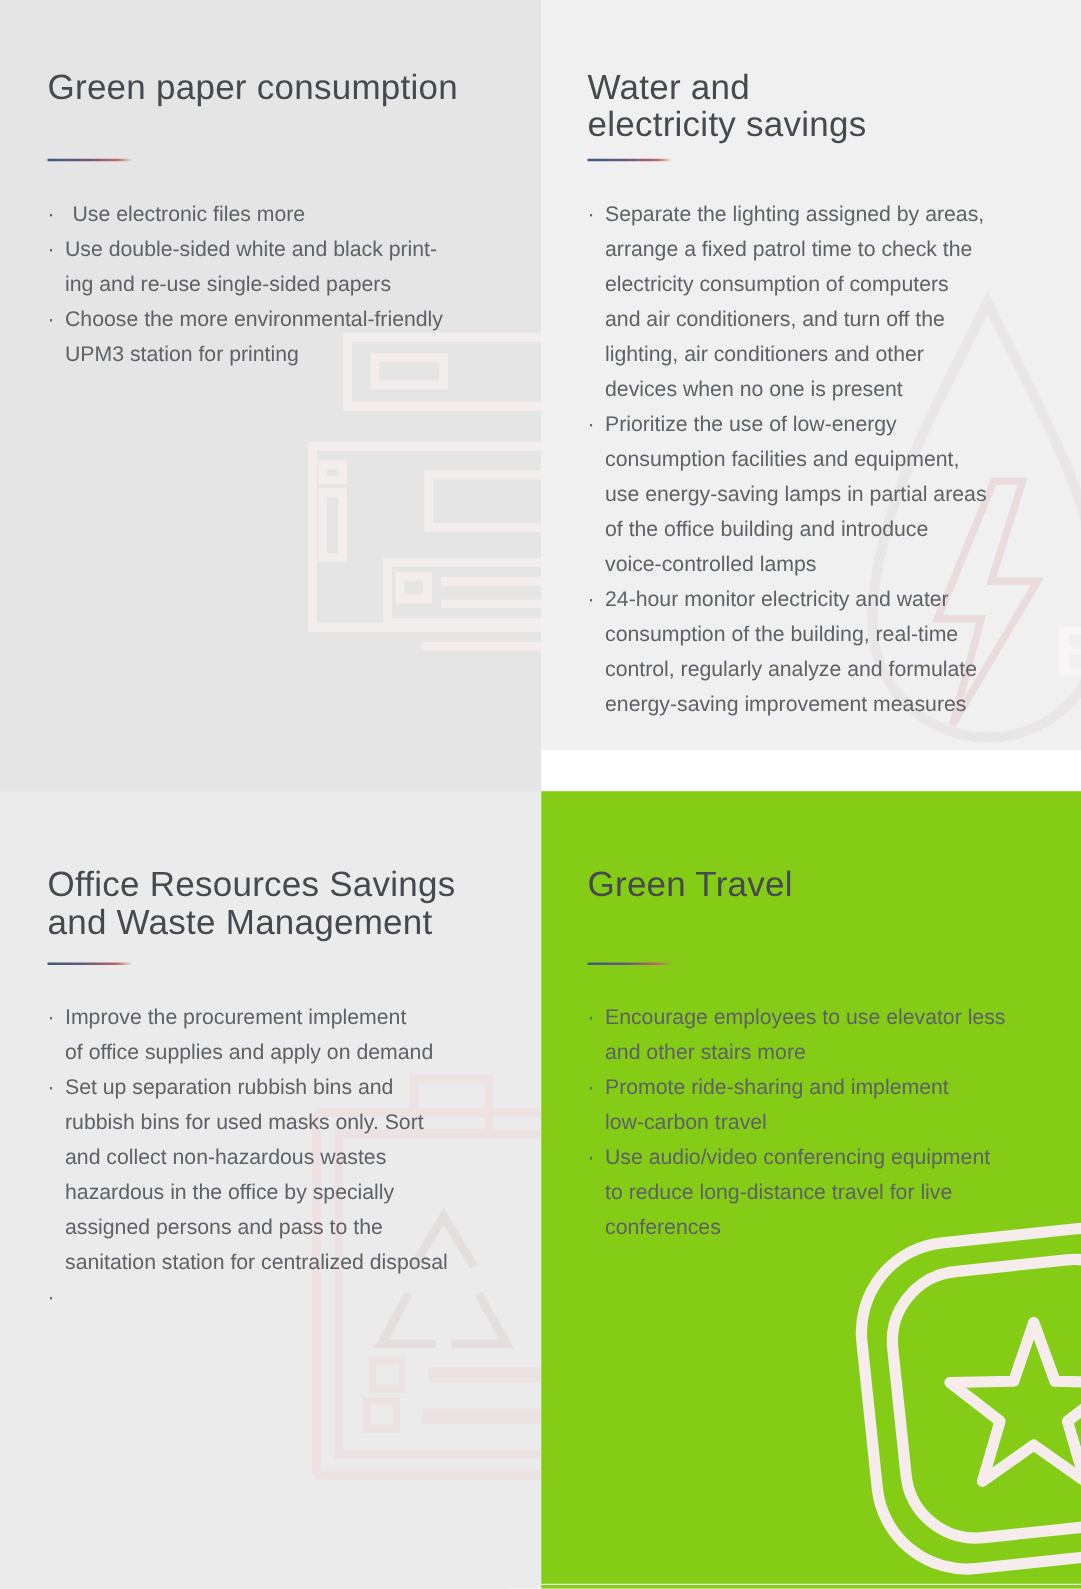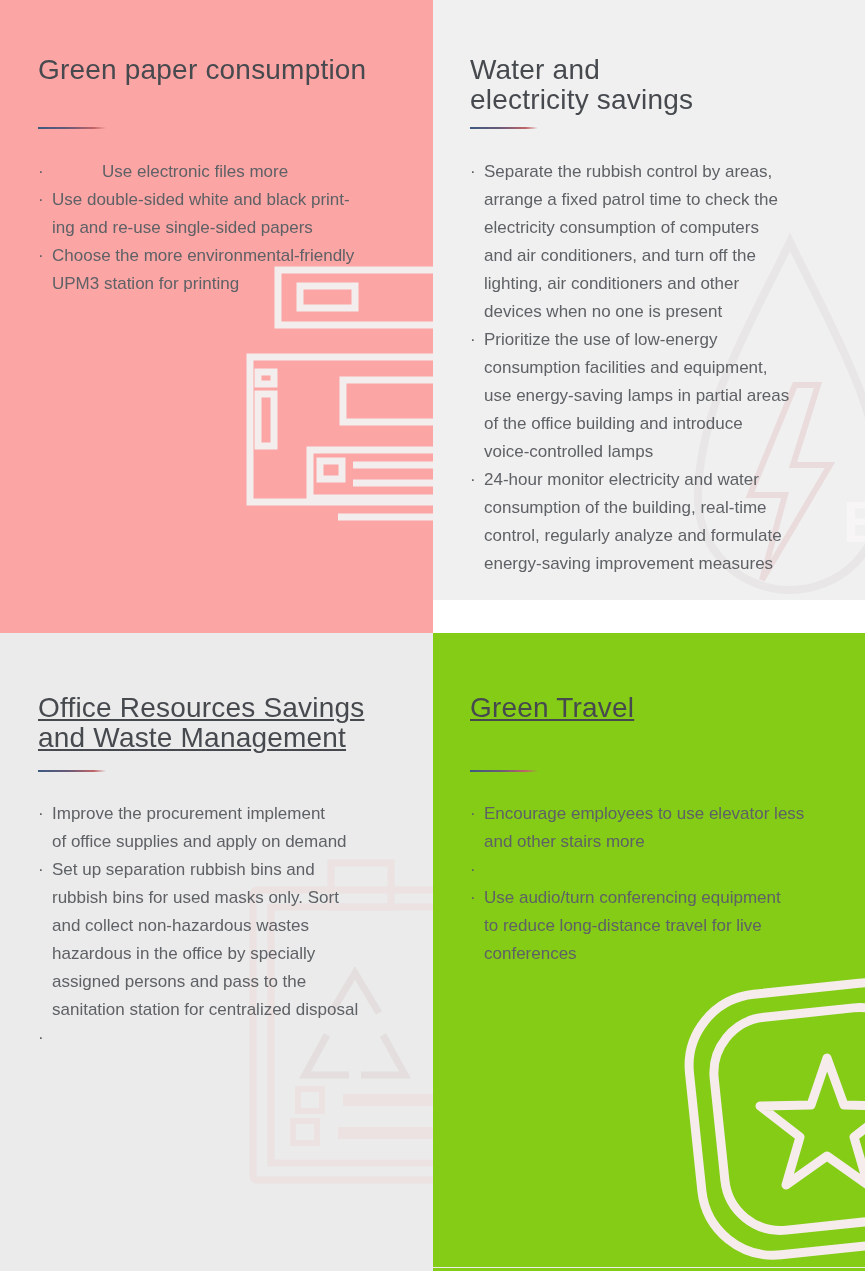--- a/index.html
+++ b/index.html
@@ -1,48 +1,48 @@
 <!DOCTYPE html>
 <html><head>
 <meta charset="utf-8">
 <style>
   html,body{margin:0;padding:0;background:#fff;}
   #page{
     position:relative;width:865px;height:1271px;overflow:hidden;
     font-family:"Liberation Sans","DejaVu Sans",sans-serif;
   }
   .quad{position:absolute;overflow:hidden;}
-  #q-tl{left:0;top:0;width:433px;height:643px;background:#fca5a5;}
+  #q-tl{left:0;top:0;width:433px;height:643px;background:#e5e5e5;}
   #q-tr{left:433px;top:0;width:432px;height:600px;background:#f0f0f0;}
   #q-bl{left:0;top:633px;width:433px;height:638px;background:#ebebeb;}
   #q-br{left:433px;top:633px;width:432px;height:638px;background:#84cc16;}
 
   .sec-title{
     position:absolute;margin:0;
     font-size:28px;line-height:30px;font-weight:300;
     color:#46494e;letter-spacing:.2px;white-space:pre-line;
   }
   .divider{
     position:absolute;width:68px;height:2px;
     background:linear-gradient(90deg,#3d5a7f 0%,#6a5a78 45%,#c06568 82%,rgba(192,101,104,0) 100%);
   }
   .blist{position:absolute;list-style:none;margin:0;padding:0;}
   .blist li{display:flex;align-items:flex-start;font-size:17px;line-height:28px;color:#5e6165;}
   .blist .dot{flex:none;width:14px;color:#5e6165;}
   .itext{white-space:pre-line;}
-  li.indent .itext{padding-left:6px;margin-left:44px;}
+  li.indent .itext{padding-left:6px;}
 
   
   .leftcol > .sec-title,.leftcol > .divider,.leftcol > .blist{left:38px;}
   .rightcol > .sec-title,.rightcol > .divider,.rightcol > .blist{left:37px;}
   
   .toprow > .sec-title{top:55px;}
   .toprow > .divider{top:127px;}
   .toprow > .blist{top:158px;}
-  .bottomrow > .sec-title{top:60px;text-decoration:underline;}
+  .bottomrow > .sec-title{top:60px;}
   .bottomrow > .divider{top:137px;}
   .bottomrow > .blist{top:167px;}
 
   .wm{position:absolute;pointer-events:none;}
   .wm svg{display:block;}
   #wm-printer{right:-25px;top:262px;}
   #wm-drop{right:-15px;top:230px;}
   #wm-letter{left:410px;top:488px;font-size:58px;font-weight:bold;color:#f7f5f5;letter-spacing:2px;}
   #wm-clipboard{right:-20px;top:222px;}
   #wm-shield{right:-42px;top:335px;}
@@ -96,21 +96,21 @@
         <path d="M105,155 L60,265 L95,265 L72,350 L140,235 L103,235 L128,155 Z" stroke="#eadcdc" stroke-width="6"></path>
       </svg>
     </div>
     <div class="wm" id="wm-letter">E</div>
     <h2 class="sec-title">Water and
 electricity savings</h2>
     <div class="divider"></div>
     <ul class="blist">
       <li>
           <span class="dot">·</span>
-          <span class="itext">Separate the rubbish control by areas,
+          <span class="itext">Separate the lighting assigned by areas,
 arrange a fixed patrol time to check the
 electricity consumption of computers
 and air conditioners, and turn off the
 lighting, air conditioners and other
 devices when no one is present</span>
         </li>
       <li>
           <span class="dot">·</span>
           <span class="itext">Prioritize the use of low-energy
 consumption facilities and equipment,
@@ -181,23 +181,25 @@
     <h2 class="sec-title">Green Travel</h2>
     <div class="divider"></div>
     <ul class="blist">
       <li>
           <span class="dot">·</span>
           <span class="itext">Encourage employees to use elevator less
 and other stairs more</span>
         </li>
       <li>
           <span class="dot">·</span>
-        </li>
-      <li>
-          <span class="dot">·</span>
-          <span class="itext">Use audio/turn conferencing equipment
+          <span class="itext">Promote ride-sharing and implement
+low-carbon travel</span>
+        </li>
+      <li>
+          <span class="dot">·</span>
+          <span class="itext">Use audio/video conferencing equipment
 to reduce long-distance travel for live
 conferences</span>
         </li>
     </ul>
   </section>
 
 </div>
 
 </body></html>

